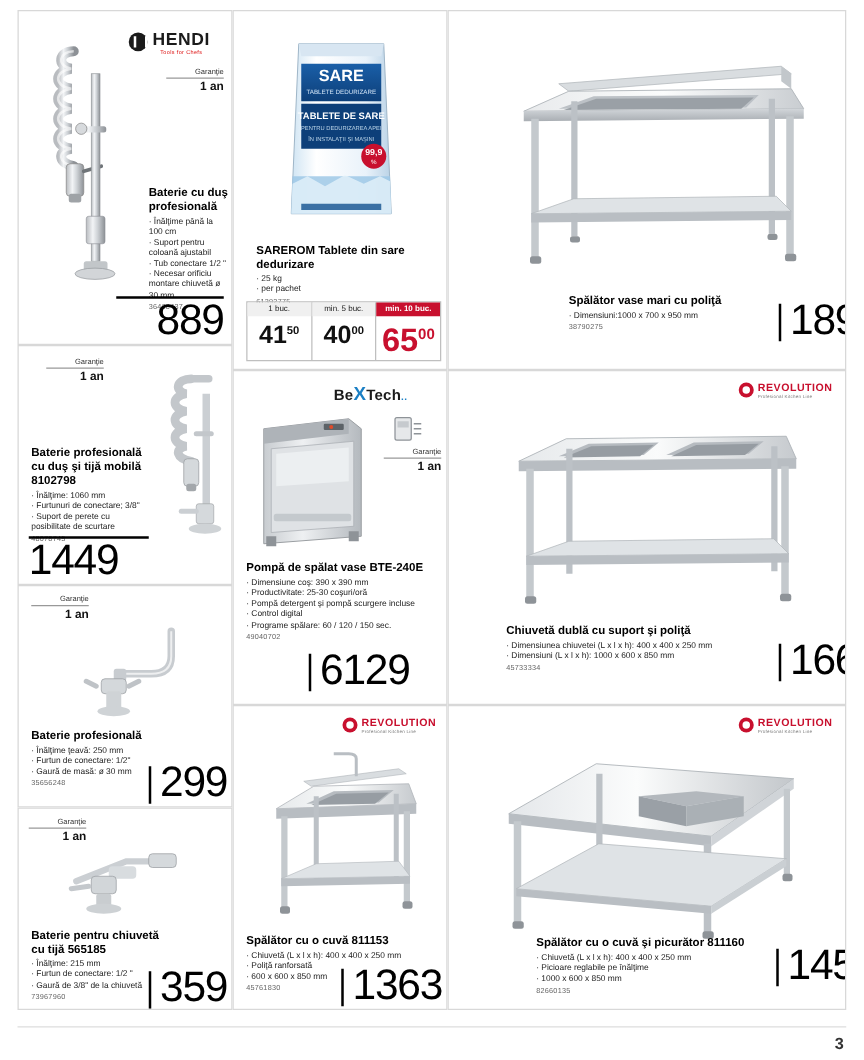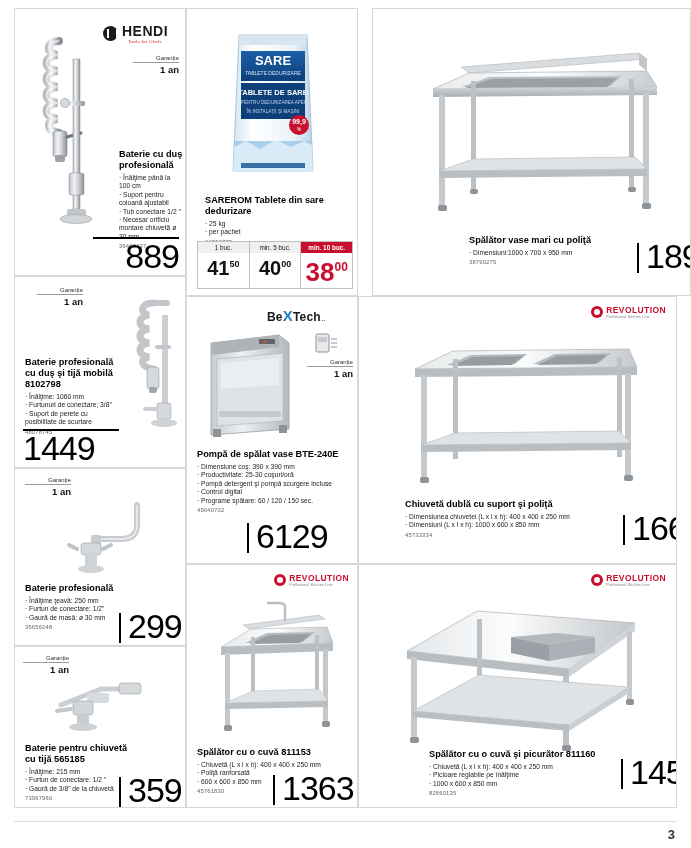--- a/index.html
+++ b/index.html
@@ -282,26 +282,26 @@
         <div class="col">
           <div class="head">1 buc.</div>
           <div class="val"><span>41</span><sup>50</sup></div>
         </div>
         <div class="col">
           <div class="head">min. 5 buc.</div>
           <div class="val"><span>40</span><sup>00</sup></div>
         </div>
         <div class="col hi">
           <div class="head">min. 10 buc.</div>
-          <div class="val"><span>38</span><sup>00</sup></div>
-        </div>
-      </div>
-    </div>
-
-    <div class="cell" style="left:344px; top:0px; width:319px; height:288px;margin-left:14px;">
+          <div class="val"><span>65</span><sup>00</sup></div>
+        </div>
+      </div>
+    </div>
+
+    <div class="cell" style="left:344px; top:0px; width:319px; height:288px;">
       <svg class="ill" style="left:52px; top:36px;" width="240" height="178" viewBox="0 0 240 178">
         <defs>
           <linearGradient id="topG" x1="0" y1="0" x2="1" y2="0">
             <stop offset="0" stop-color="#e8eaec"></stop>
               <stop offset="0.5" stop-color="#fbfcfc"></stop>
             <stop offset="1" stop-color="#c9cdd1"></stop>
           </linearGradient>
           <linearGradient id="sideG" x1="0" y1="0" x2="0" y2="1">
             <stop offset="0" stop-color="#d2d6da"></stop>
               <stop offset="1" stop-color="#a9aeb3"></stop>

